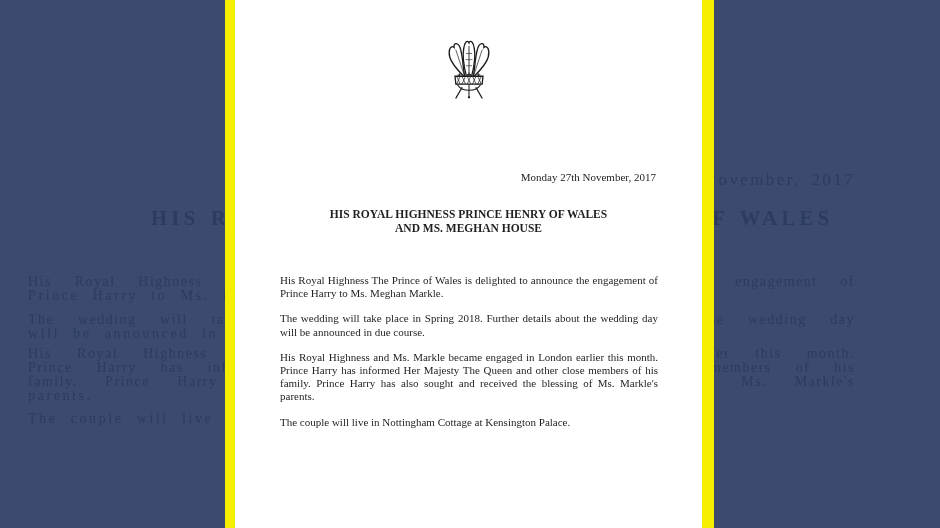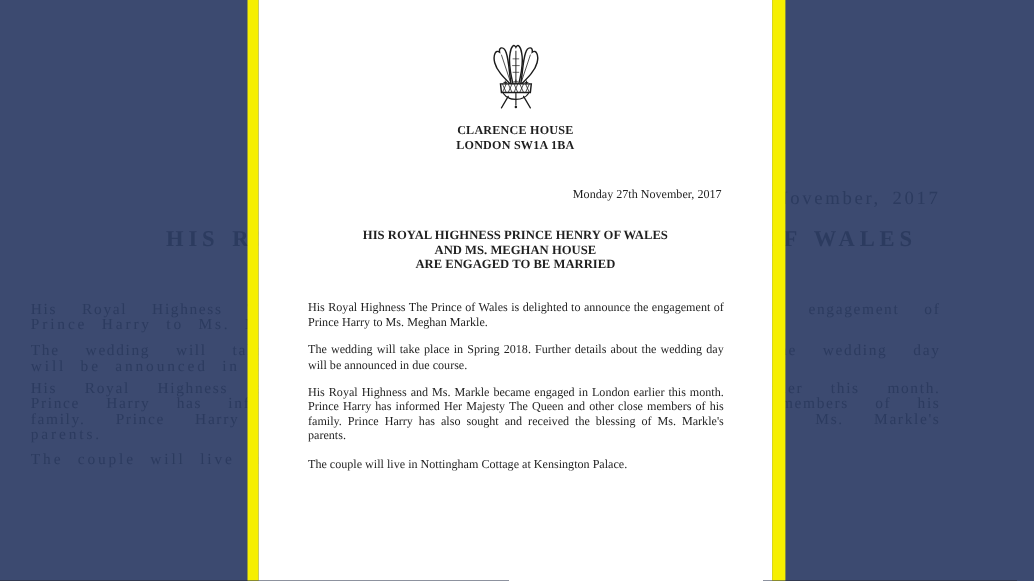--- a/index.html
+++ b/index.html
@@ -103,31 +103,26 @@
       <path d="M21 43 L21 46 M19.5 44.5 L22.5 44.5" stroke-width="1"></path>
       <path d="M32 42 L32 46 M30 44 L34 44" stroke-width="1"></path>
       <path d="M43 43 L43 46 M41.5 44.5 L44.5 44.5" stroke-width="1"></path>
 
       <path d="M19 56 C24 64 40 64 45 56" stroke-width="1.3"></path>
       <path d="M24 59 L17 71 M40 59 L47 71" stroke-width="1.3"></path>
       <path d="M32 56 L32 68" stroke-width="1.2"></path>
       <circle cx="32" cy="70" r="1.3" fill="#1c1c1c" stroke="none"></circle>
     </svg>
 
-    <div class="letterhead">
-      <div>CLARENCE HOUSE</div>
-      <div>LONDON SW1A 1BA</div>
-    </div>
 
     <div class="doc-date">Monday 27th November, 2017</div>
 
     <div class="headline">
       <div>HIS ROYAL HIGHNESS PRINCE HENRY OF WALES</div>
       <div>AND MS. MEGHAN HOUSE</div>
-      <div>ARE ENGAGED TO BE MARRIED</div>
     </div>
 
     <div class="doc-body">
       <p>His Royal Highness The Prince of Wales is delighted to announce the engagement of Prince Harry to Ms. Meghan Markle.</p>
       <p>The wedding will take place in Spring 2018. Further details about the wedding day will be announced in due course.</p>
       <p>His Royal Highness and Ms. Markle became engaged in London earlier this month. Prince Harry has informed Her Majesty The Queen and other close members of his family. Prince Harry has also sought and received the blessing of Ms. Markle's parents.</p>
       <p>The couple will live in Nottingham Cottage at Kensington Palace.</p>
     </div>
   </div>
 

